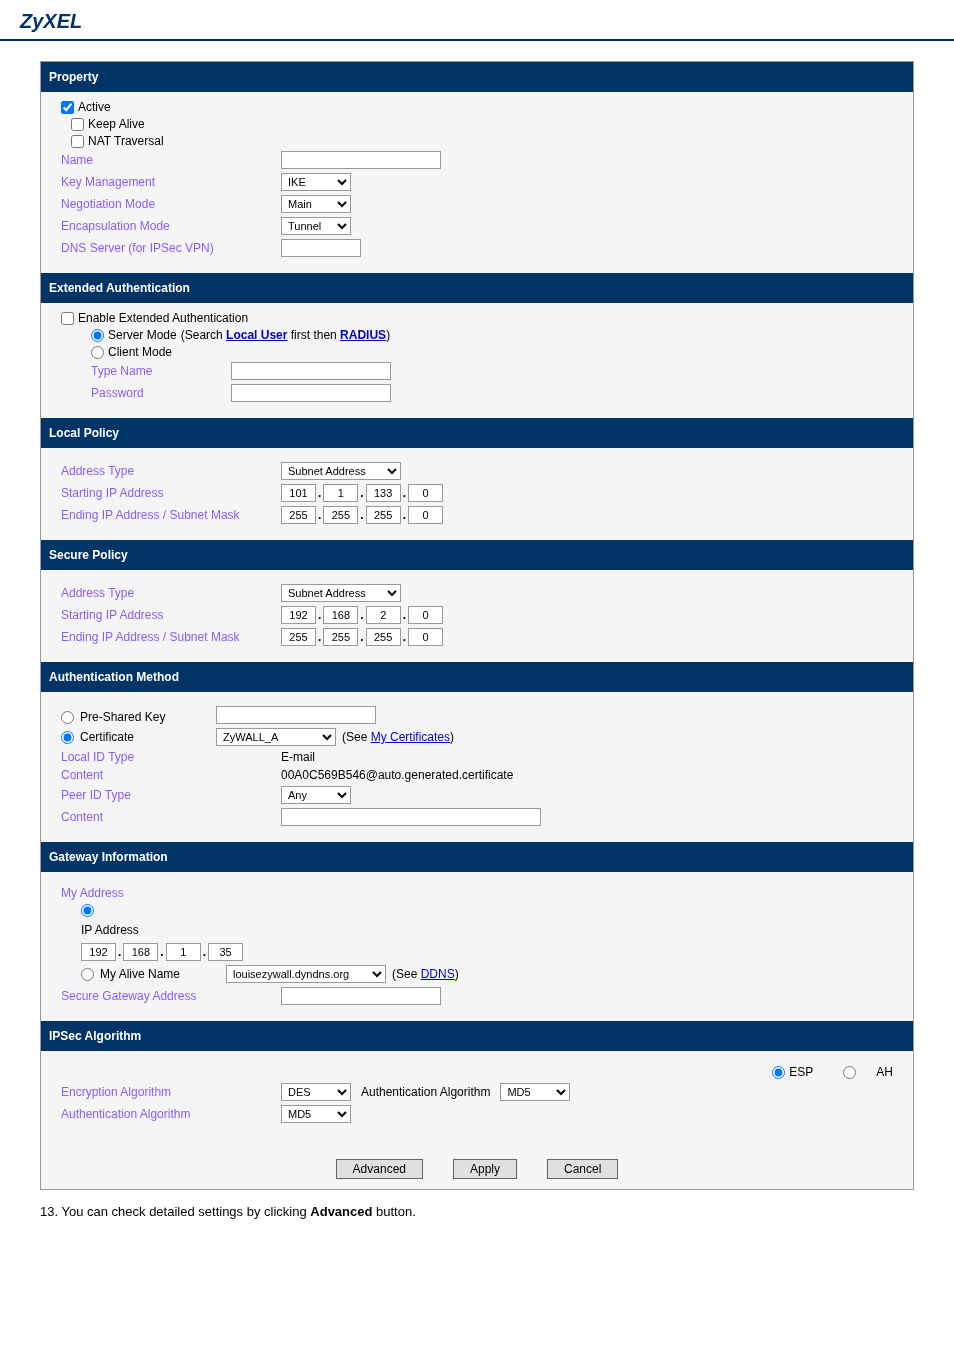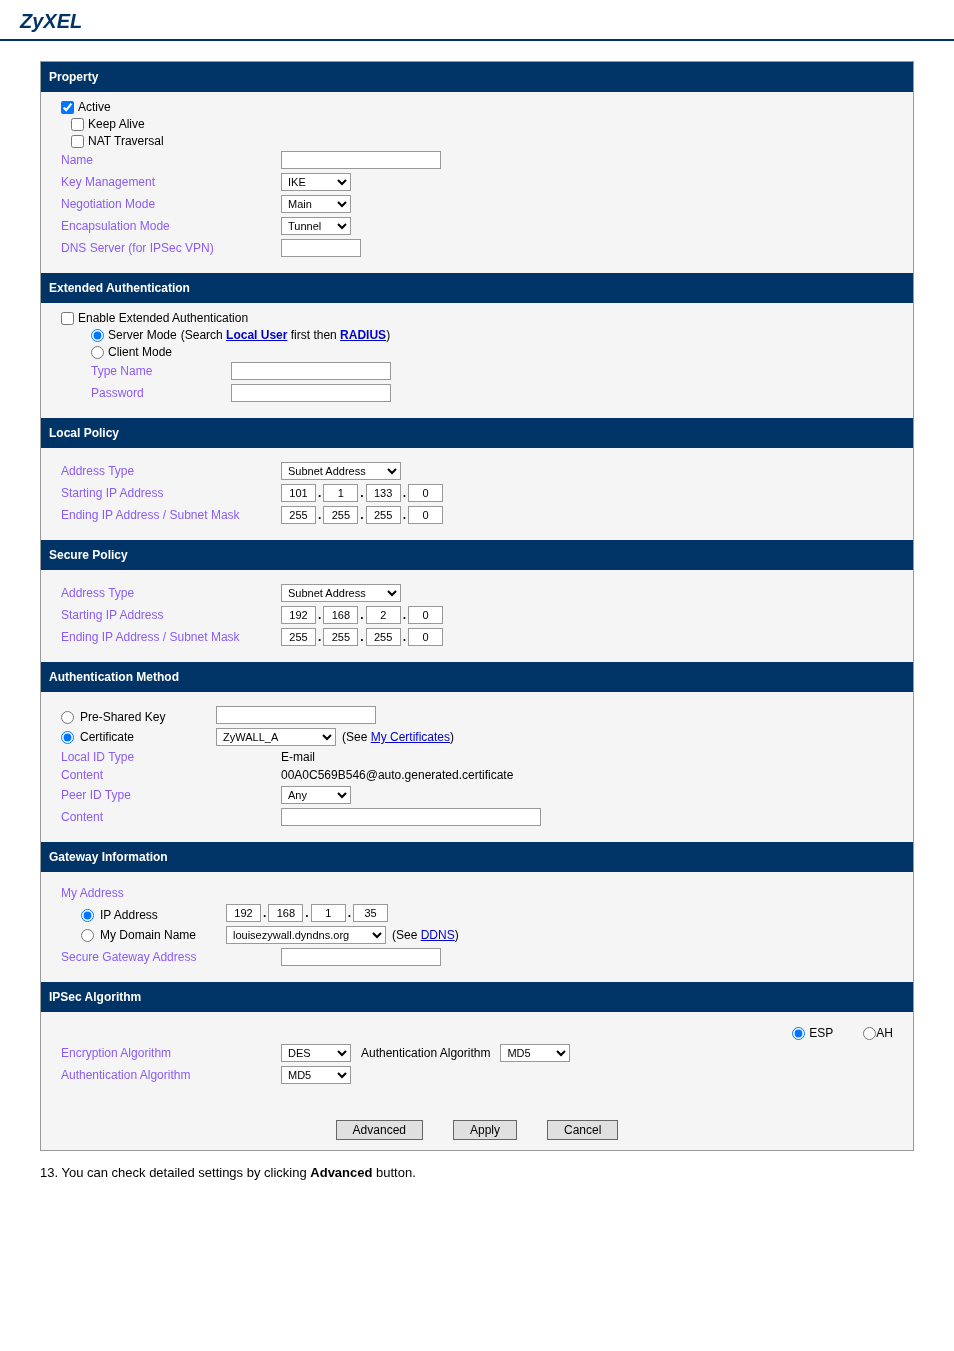--- a/index.html
+++ b/index.html
@@ -416,38 +416,38 @@
       </div>
     </div>
 
     <div class="section-header">Gateway Information</div>
     <div class="section-body">
       <div class="section-gap"></div>
       <div class="form-row">
         <div class="form-label">My Address</div>
       </div>
       <div class="form-row" style="padding-left:20px;">
-        <div class="form-control-area" style="display:flex; align-items:flex-end; gap:6px;">
+        <div class="form-control-area" style="display:flex; align-items:flex-start; gap:6px;flex-direction:column;">
           <input type="radio" name="gw_type" checked="" style="">
           <span style="width:120px;">IP Address</span>
           <div class="ip-field-group">
             <input type="text" value="192" style="">
             <span class="ip-dot"> . </span>
             <input type="text" value="168" style="">
             <span class="ip-dot"> . </span>
             <input type="text" value="1" style="">
             <span class="ip-dot"> . </span>
             <input type="text" value="35" style="">
           </div>
         </div>
       </div>
       <div class="form-row" style="padding-left:20px;">
         <div class="form-control-area" style="display:flex; align-items:center; gap:6px;">
           <input type="radio" name="gw_type" style="">
-          <span style="width:120px;">My Domain Name</span>
+          <span style="width:120px;">My Alive Name</span>
           <select class="sel-lg">
             <option>louisezywall.dyndns.org</option>
           </select>
           <span>
             <span>(See </span><span class="link-blue">DDNS</span><span>)</span>
           </span>
         </div>
       </div>
       <div class="form-row">
         <div class="form-label">Secure Gateway Address</div>
@@ -458,21 +458,21 @@
     </div>
 
     <div class="section-header">IPSec Algorithm</div>
     <div class="section-body">
       <div class="section-gap"></div>
       <div class="esp-ah-row">
         <div style="display:flex; align-items:center; gap:4px;">
           <input type="radio" name="ipsec_type" checked="" style="">
           <span>ESP</span>
         </div>
-        <div style="display:flex; align-items:center; gap:0;">
+        <div style="display:flex; align-items:center; gap:20px;">
           <input type="radio" name="ipsec_type" style="">
           <span>AH</span>
         </div>
       </div>
       <div class="form-row">
         <div class="form-label">Encryption Algorithm</div>
         <div class="form-control-area" style="display:flex; align-items:center; gap:10px;">
           <select class="sel-sm">
             <option>DES</option>
             <option>3DES</option>

